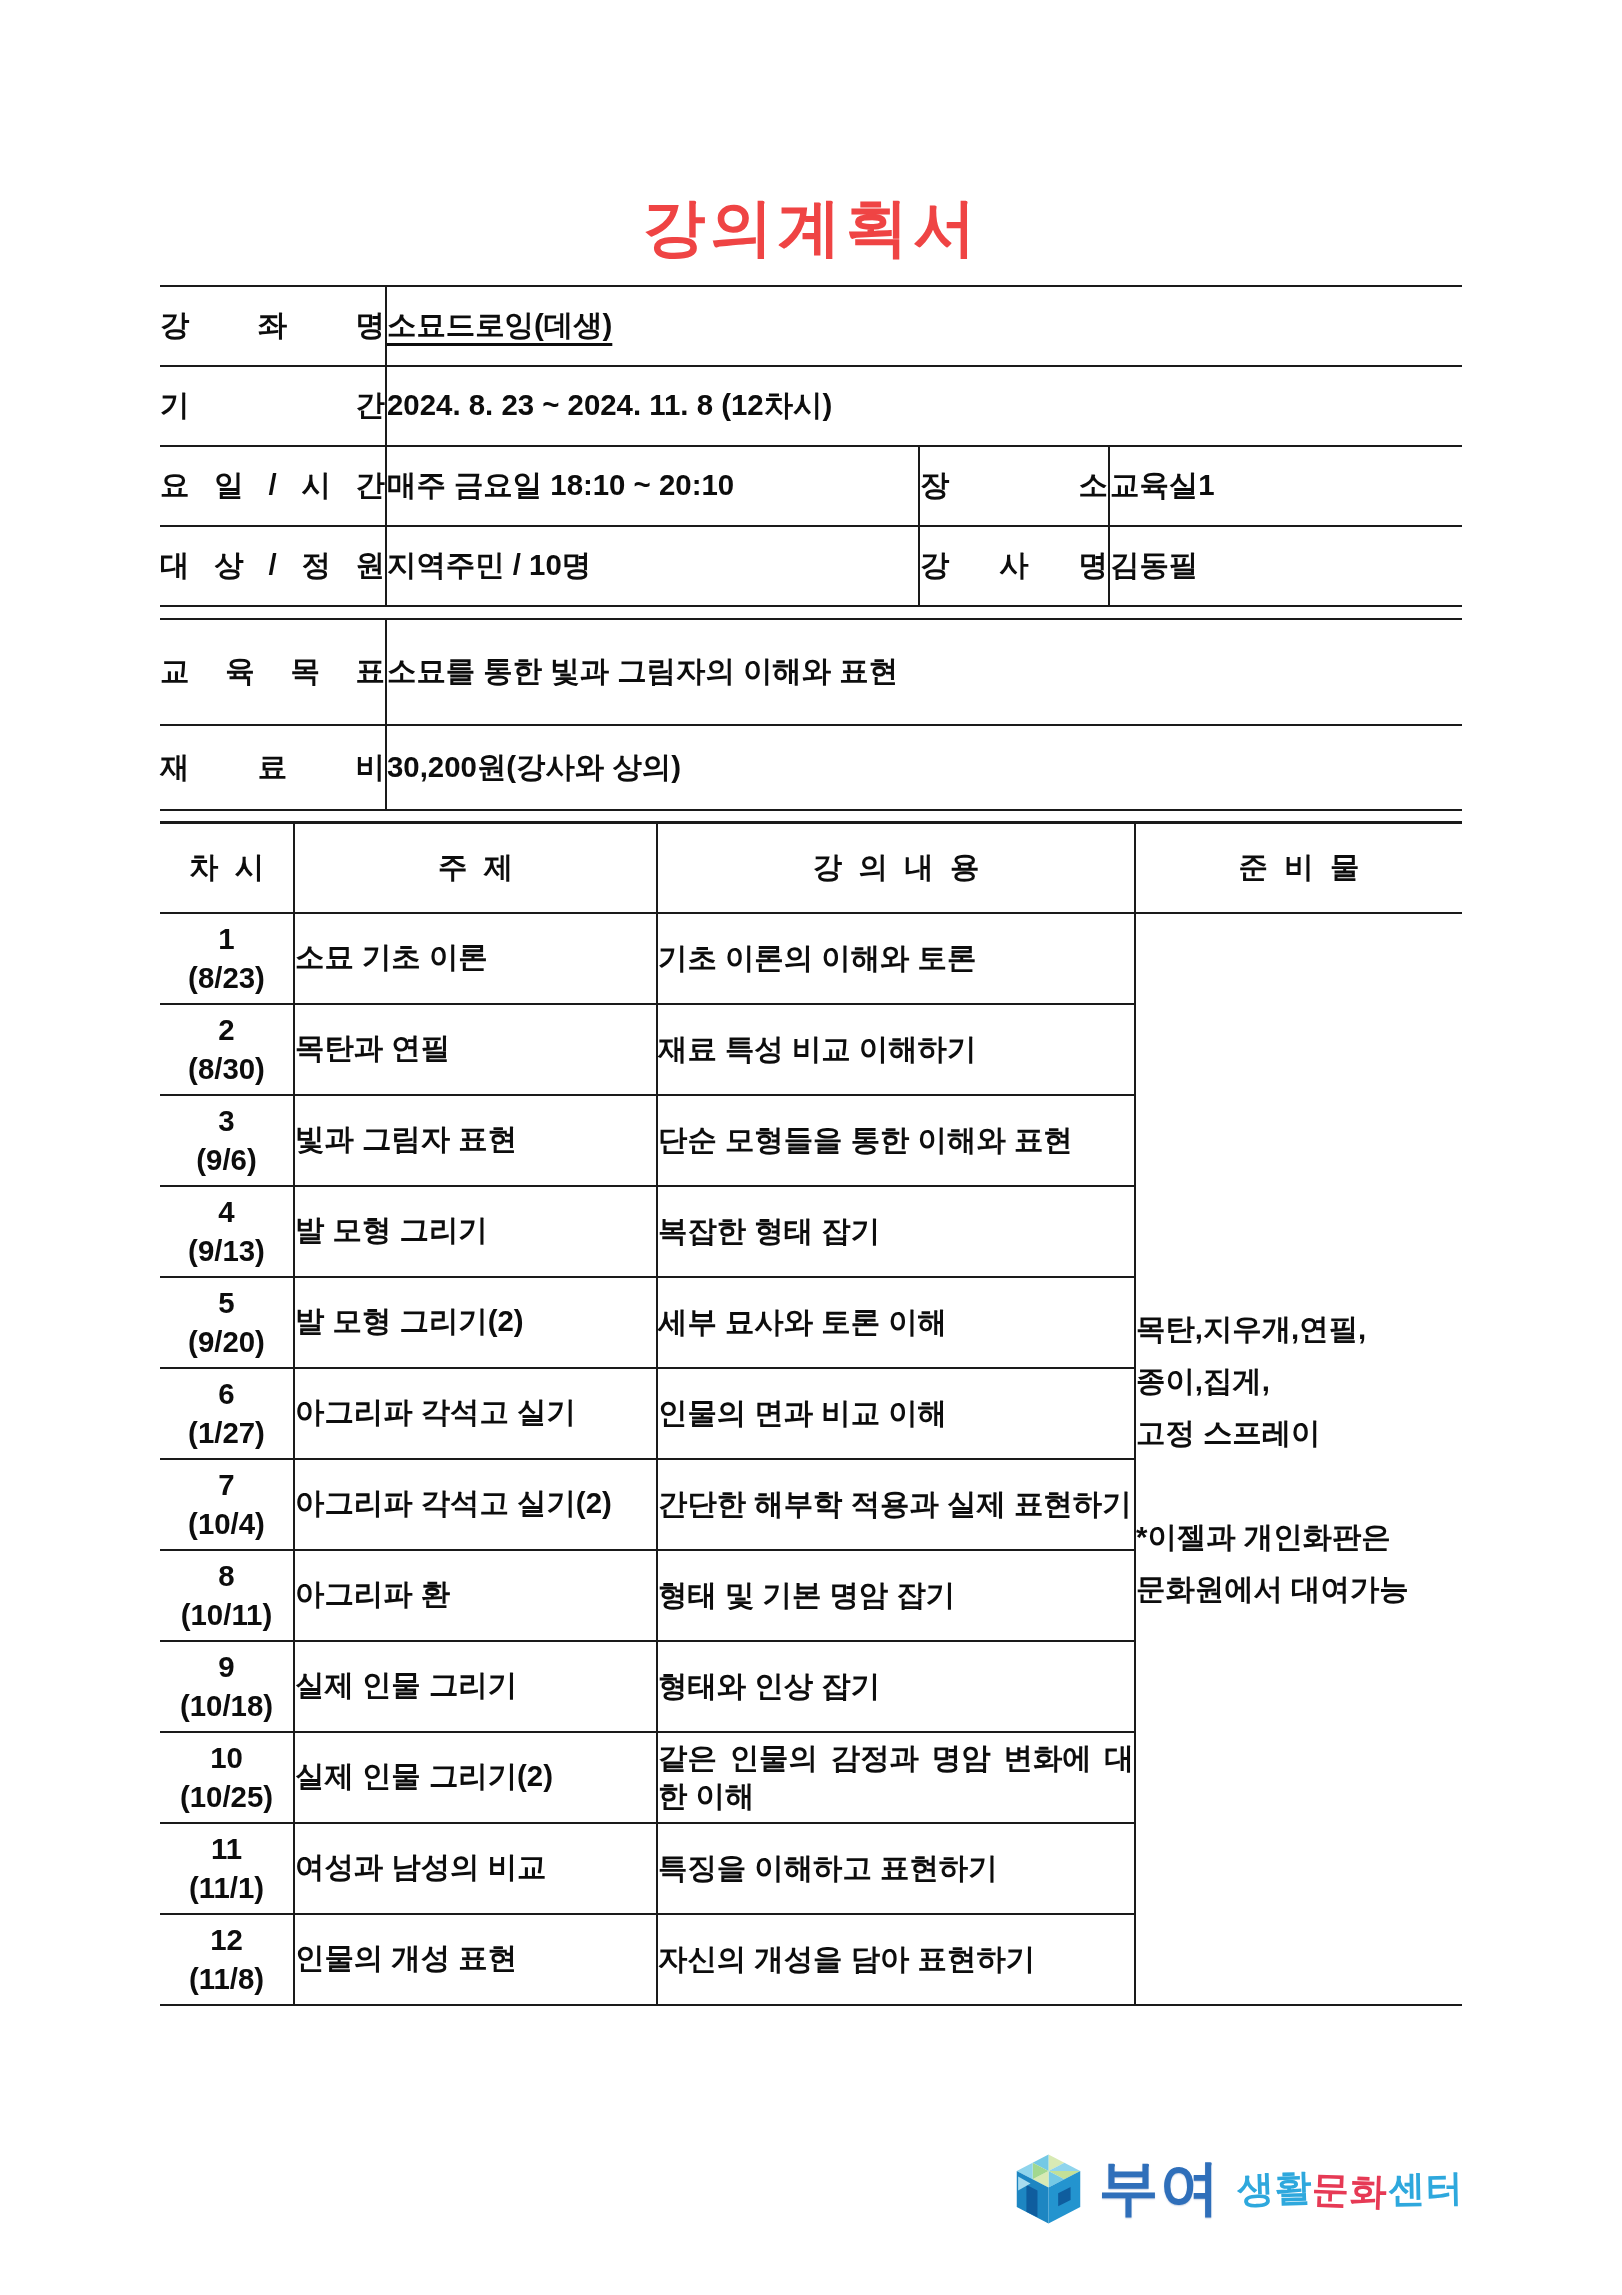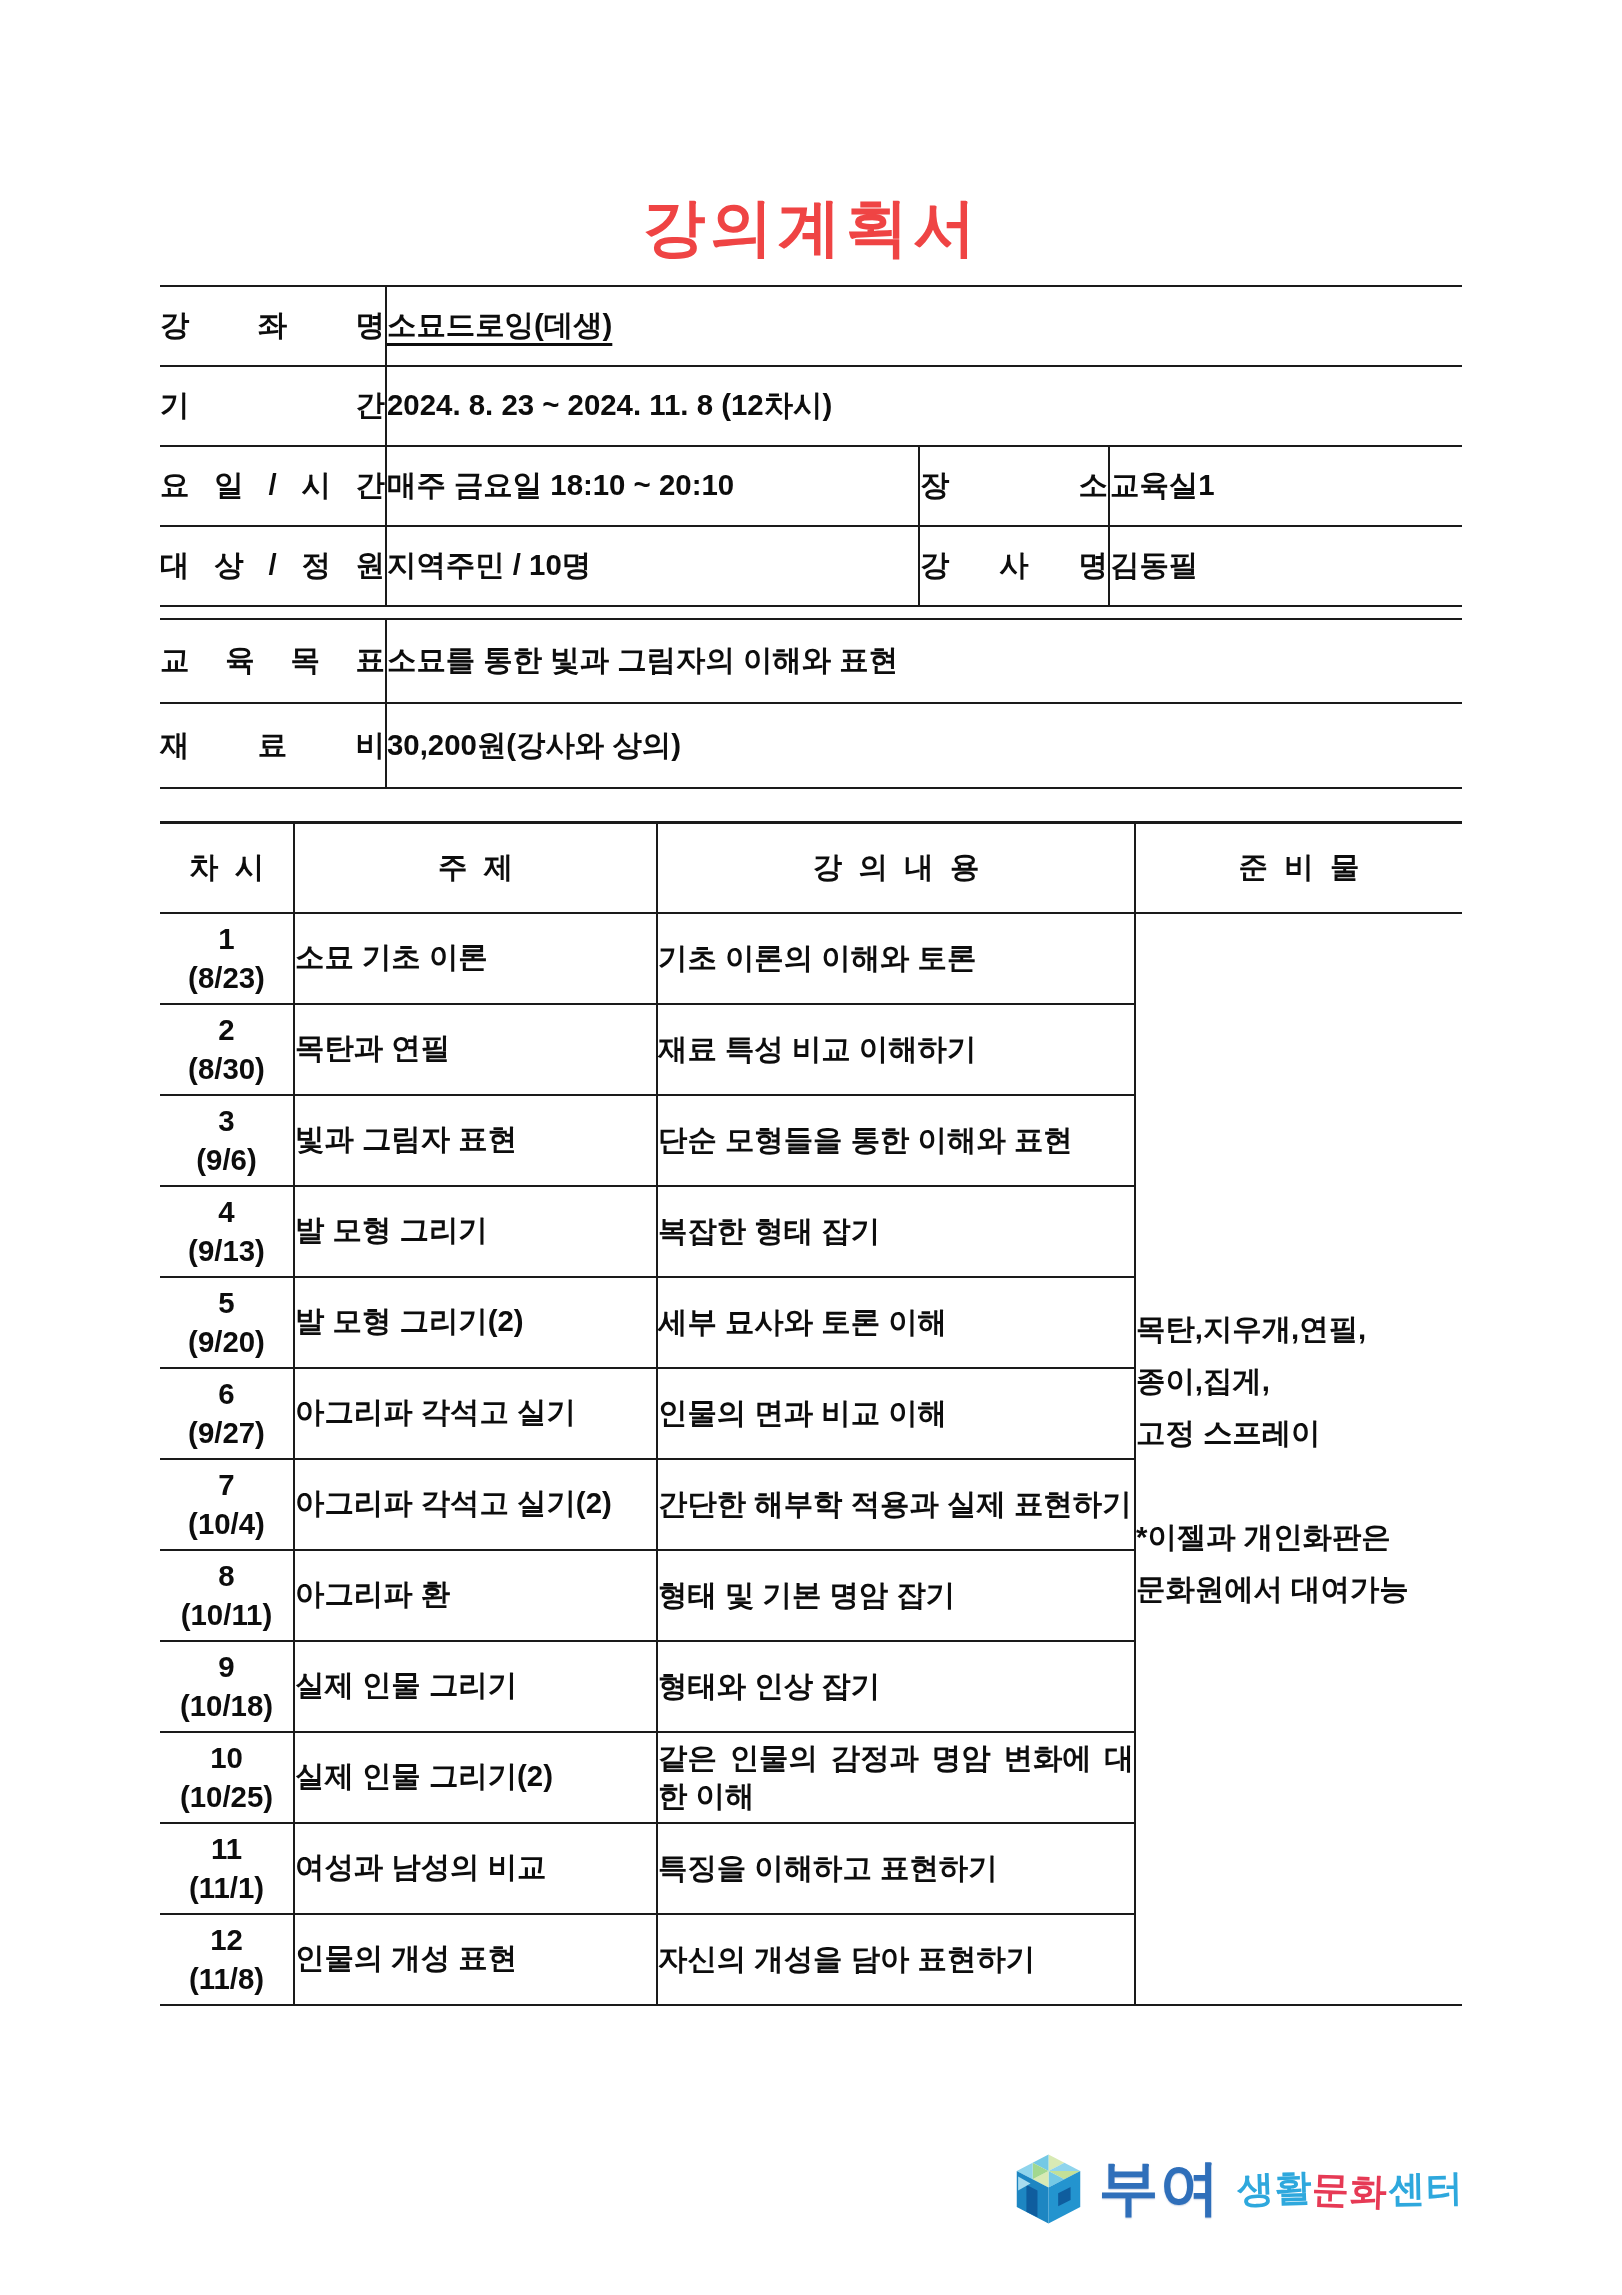--- a/index.html
+++ b/index.html
@@ -23,21 +23,21 @@
   table.doc td:first-child, table.doc th:first-child { border-left:none; }
   table.doc td:last-child, table.doc th:last-child { border-right:none; }
   #info-table, #goal-table, #etc-table { border-top:2.6px solid #1a1a1a; border-bottom:2.6px solid #1a1a1a; }
   #schedule-table { border-top:3.3px solid #1a1a1a; border-bottom:2.6px solid #1a1a1a; }
   #schedule-table thead th { border-bottom:2.6px solid #1a1a1a; white-space:pre; }
   #info-table { top:285px; }
   #goal-table { top:618px; }
   #schedule-table { top:821px; }
   #etc-table { top:2021px; }
   #info-table tr { height:80px; }
-  #goal-table tr.r1 { height:84px;margin-left:40px; }
+  #goal-table tr.r1 { height:106px;margin-left:40px; }
   #goal-table tr.r2 { height:85px; }
   #etc-table tr { height:85px; }
   #schedule-table thead tr { height:90px; }
   #schedule-table tbody tr { height:91px; }
   .lbl { text-align:justify; text-align-last:justify; padding:0 31px; }
   .val { text-align:left; padding:0 13px 0 44px; }
   .val2 { text-align:left; padding:0 9.8px 0 36px; }
   .bold { font-weight:bold; }
   .bold-underline {
     font-weight:bold; text-decoration:underline;
@@ -177,21 +177,21 @@
         <td class="no-cell">
           <div>5</div>
           <div>(9/20)</div>
         </td>
         <td class="topic-cell">발 모형 그리기(2)</td>
         <td class="content-cell">세부 묘사와 토론 이해</td>
       </tr>
       <tr>
         <td class="no-cell">
           <div>6</div>
-          <div>(9/27)</div>
+          <div>(1/27)</div>
         </td>
         <td class="topic-cell">아그리파 각석고 실기</td>
         <td class="content-cell">인물의 면과 비교 이해</td>
       </tr>
       <tr>
         <td class="no-cell">
           <div>7</div>
           <div>(10/4)</div>
         </td>
         <td class="topic-cell">아그리파 각석고 실기(2)</td>

